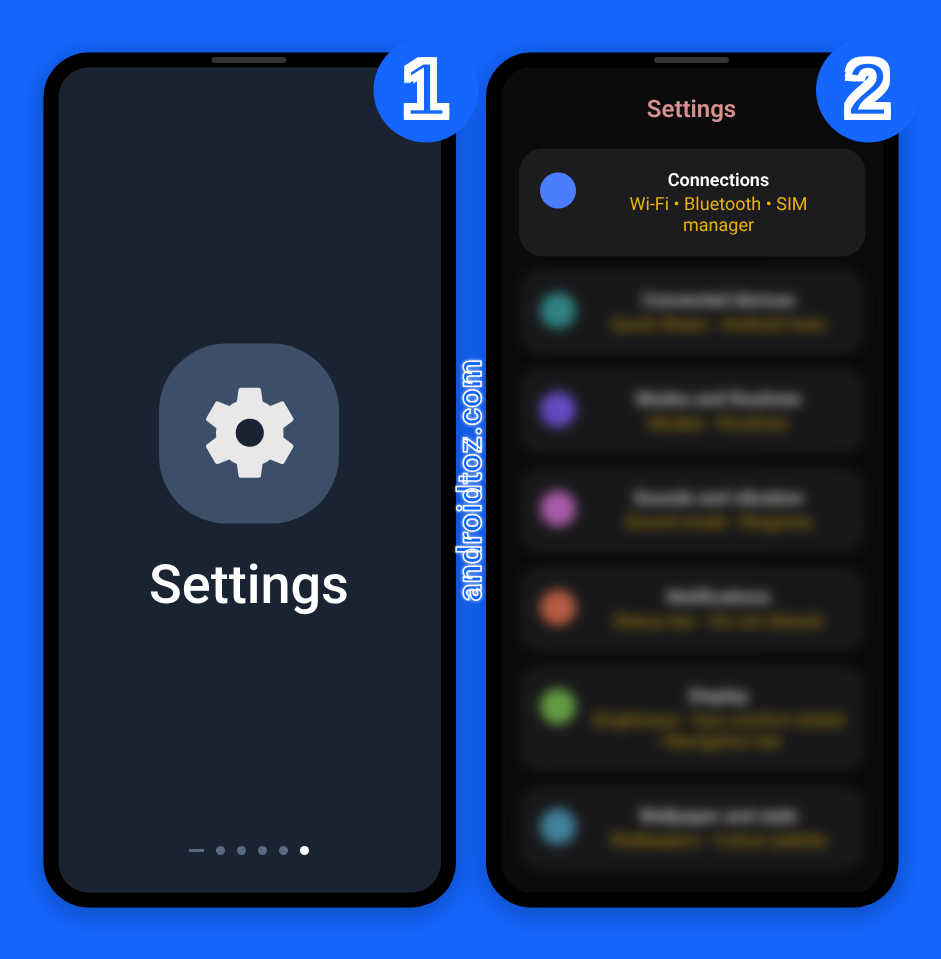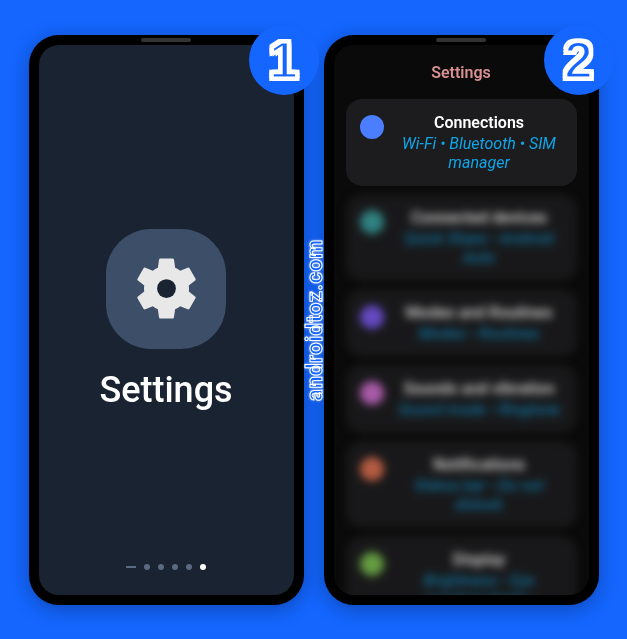--- a/index.html
+++ b/index.html
@@ -154,28 +154,27 @@
     .ic-blue { background: #4a7eff; }
     .ic-teal { background: #3aa0a0; }
     .ic-purple { background: #7a5af0; }
     .ic-pink { background: #d070d0; }
     .ic-orange { background: #e07050; }
     .ic-green { background: #7ac050; }
     .ic-cyan { background: #50a0c0; }
     .card-text { flex: 1; }
     .card-title {
       color: #fff;
-      font-size: 16px;
+      font-size: 12px;
       font-weight: 600;
       margin-bottom: 2px;
     }
     .card-sub {
-      color: #0ea5e9;
-      font-size: 16px;
-      font-style: italic;
+      color: #eab308;
+      font-size: 12px;
     }
     .watermark {
       position: absolute;
       left: 50%;
       top: 50%;
       transform: translate(-50%, -50%) rotate(-90deg);
       color: #1466ff;
       font-size: 22px;
       font-weight: 700;
       letter-spacing: 0.5px;

